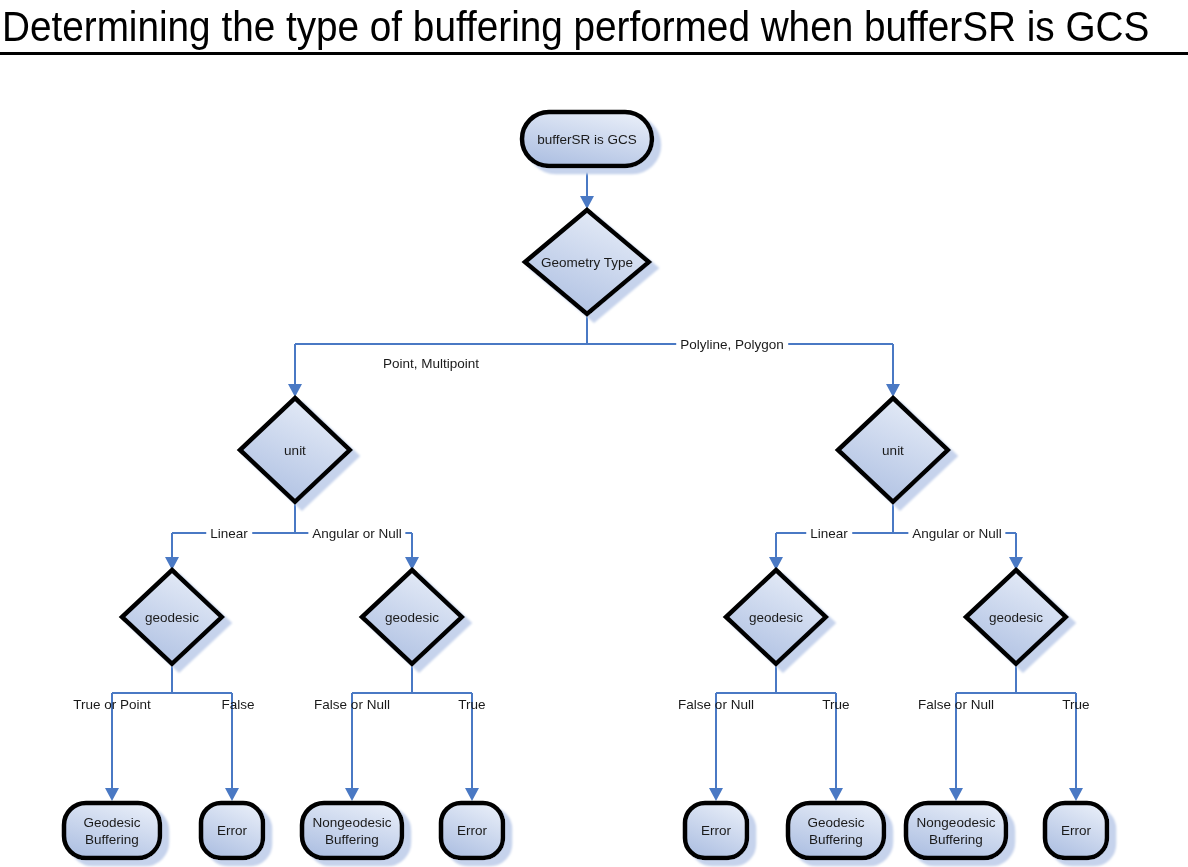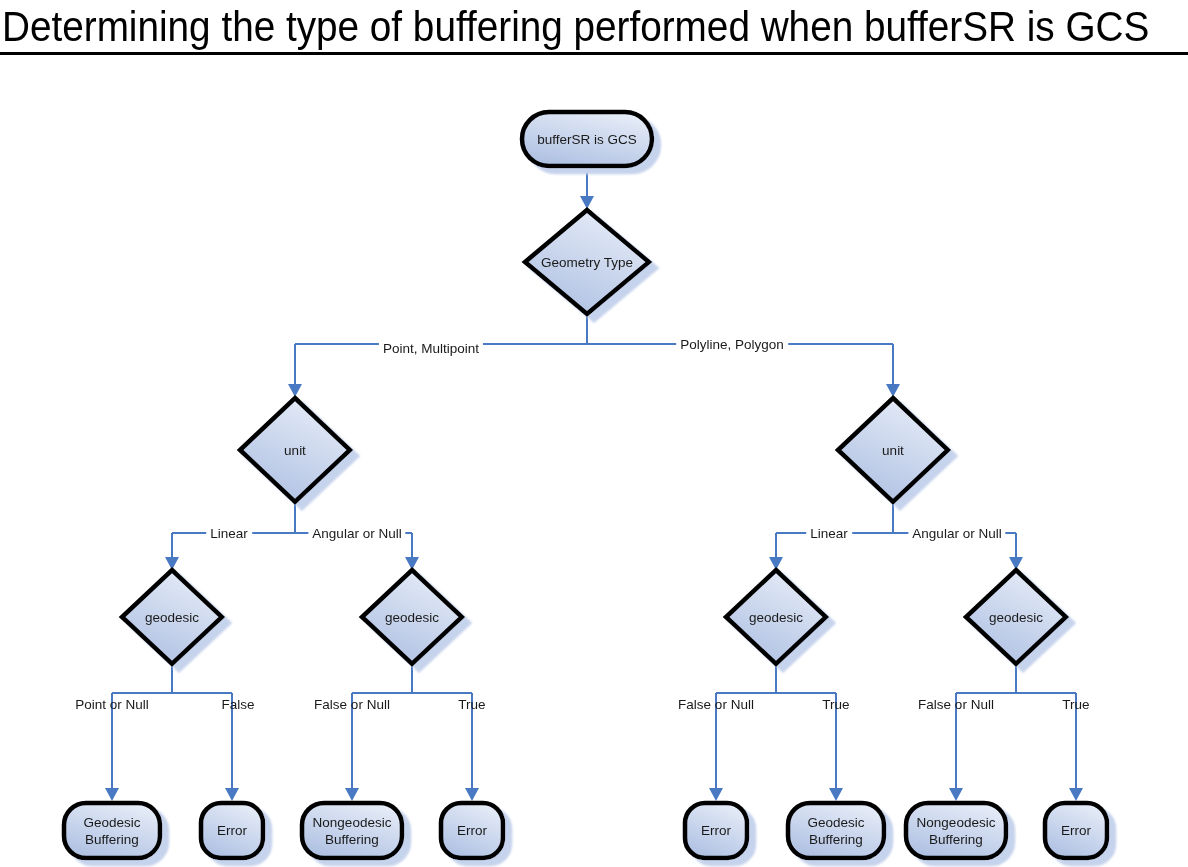--- a/index.html
+++ b/index.html
@@ -142,29 +142,29 @@
       <span>Buffering</span>
     </div>
   <div class="shape-label" style="left:906px;top:803px;width:100px;height:55px;">
       <span>Nongeodesic</span>
       <span>Buffering</span>
     </div>
   <div class="shape-label" style="left:1045px;top:803px;width:62px;height:55px;">
       <span>Error</span>
     </div>
 
-  <span class="elabel inline" style="left:431px;top:348px;">Point, Multipoint</span>
+  <span class="elabel inline" style="left:431px;top:363px;">Point, Multipoint</span>
   <span class="elabel inline" style="left:732px;top:344px;">Polyline, Polygon</span>
 
   <span class="elabel inline" style="left:229px;top:533px;">Linear</span>
   <span class="elabel inline" style="left:357px;top:533px;">Angular or Null</span>
   <span class="elabel inline" style="left:829px;top:533px;">Linear</span>
   <span class="elabel inline" style="left:957px;top:533px;">Angular or Null</span>
 
-  <span class="elabel" style="left:112px;top:704px;">Point or Null</span>
+  <span class="elabel" style="left:112px;top:704px;">True or Point</span>
   <span class="elabel" style="left:238px;top:704px;">False</span>
   <span class="elabel" style="left:352px;top:704px;">False or Null</span>
   <span class="elabel" style="left:472px;top:704px;">True</span>
   <span class="elabel" style="left:716px;top:704px;">False or Null</span>
   <span class="elabel" style="left:836px;top:704px;">True</span>
   <span class="elabel" style="left:956px;top:704px;">False or Null</span>
   <span class="elabel" style="left:1076px;top:704px;">True</span>
 
 </div>
 

